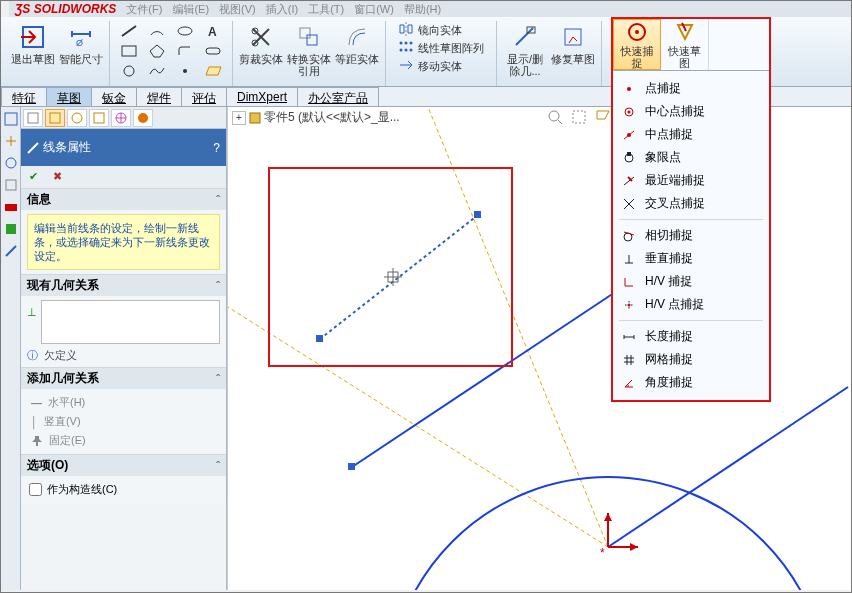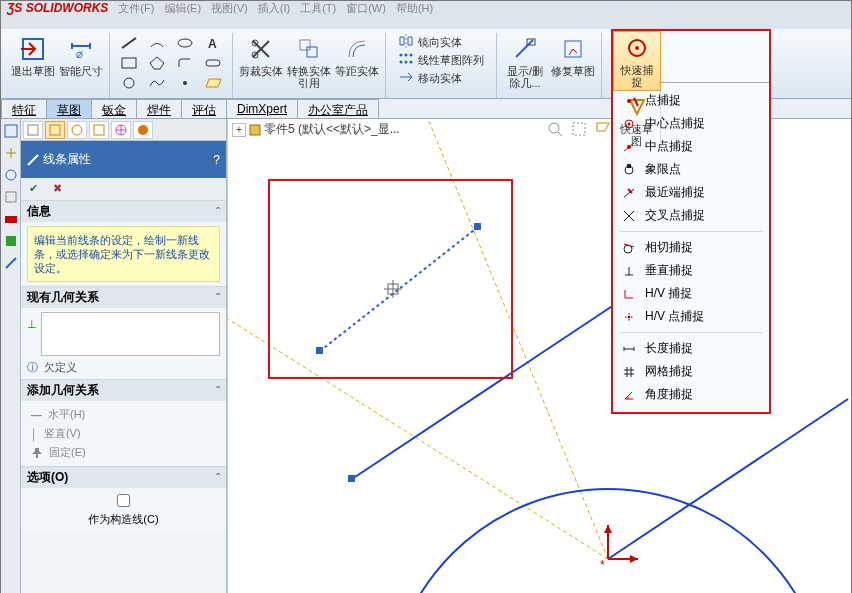--- a/index.html
+++ b/index.html
@@ -1,20 +1,20 @@
 <!DOCTYPE html>
 <html><head>
 <meta charset="utf-8">
 <style>
   * { box-sizing: border-box; user-select: none; }
   html, body { margin: 0; padding: 0; font-family: "Microsoft YaHei", SimSun, Arial, sans-serif; font-size: 11px; background: #eef1f4; overflow: hidden; }
   #root { position: relative; width: 852px; height: 593px; background: #f0f0f0; border: 1px solid #777; }
 
   
-  .titlebar { height: 28px; display:flex; align-items:flex-start; background: #dde4ec; }
+  .titlebar { height: 16px; display:flex; align-items:center; background: #dde4ec; margin-left: 8px; }
   .titlebar .logo { color: #c00; font-weight:bold; font-style:italic; padding: 0 6px; font-size: 12px;}
   .titlebar .menu { display:flex; gap:2px; }
   .titlebar .menu span { padding: 0 4px; color: #888; font-size:11px; }
 
   
   .ribbon { background: linear-gradient(#f6fafd,#dbe7f2); border-bottom:1px solid #9ab; display:flex; padding:4px 4px 0 4px; height:70px; align-items:stretch; position:relative; }
   .rgroup { display:flex; flex-direction:row; align-items:flex-start; border-right:1px solid #b8c8d8; padding: 0 4px; }
   .rbtn-big { display:flex; flex-direction:column; align-items:center; justify-content:center; width:48px; padding:2px; cursor:pointer; }
   .rbtn-big .ic { width:28px; height:28px; display:flex; align-items:center;justify-content:center;}
   .rbtn-big .lb { font-size:11px; line-height:12px; text-align:center; color:#333; margin-top:2px; }
@@ -44,28 +44,28 @@
 
   .sect { border-top:1px solid #cfd7df; }
   .sect-h { background:#dfe6ec; padding:2px 6px; display:flex; justify-content:space-between; align-items:flex-end; font-size:12px; font-weight:bold; }
   .sect-h .car { color:#777; font-size:12px;}
   .sect-b { padding:4px 6px; background:#f3f6f9; font-size:11px; }
   .infobox { background:#feffbf; border:1px solid #e8e080; padding:6px; font-size:11px; color:#1a4aa8; line-height:14px;}
   .relbox { background:#fff; border:1px solid #bbb; height:44px; width:100%; padding:4px;}
   .defrow { display:flex; align-items:center; gap:6px; color:#445; margin-top:4px;}
   .defrow .info-ic {color:#2a60c8;}
   .addbtn { display:flex; align-items:center; gap:6px; padding:2px 4px; color:#888;}
-  .chk { display:flex; align-items:center; gap:5px; padding:2px 2px;flex-direction:column;}
+  .chk { display:flex; align-items:center; gap:5px; padding:2px 2px;}
   .chk input { margin:0;}
 
   .canvas { flex:1; background:#fff; position:relative; overflow:hidden; border-left:1px solid #ccc;}
 
   
   .snapbox { position:absolute; top:0; right:80px; width:160px; background:#f7fbff; border:2px solid #e01010; z-index:30; }
-  .snap-top { height:52px; border-bottom:1px solid #9ab; display:flex;flex-direction:column;}
+  .snap-top { height:52px; border-bottom:1px solid #9ab; display:flex;}
   .snap-top .rbtn-big { border-right:1px solid #cde;}
   .snap-list { padding:6px 6px;}
   .snap-item { display:flex; align-items:center; gap:8px; padding:3px 2px; font-size:12px; cursor:pointer;}
   .snap-item .si { width:16px; height:14px; display:flex; align-items:center; justify-content:center;}
   .snap-sep { border-top:1px solid #d0d8e0; margin:4px 0;}
 
   
   .redbox { position:absolute; border:2px solid #e01010; }
 
   

